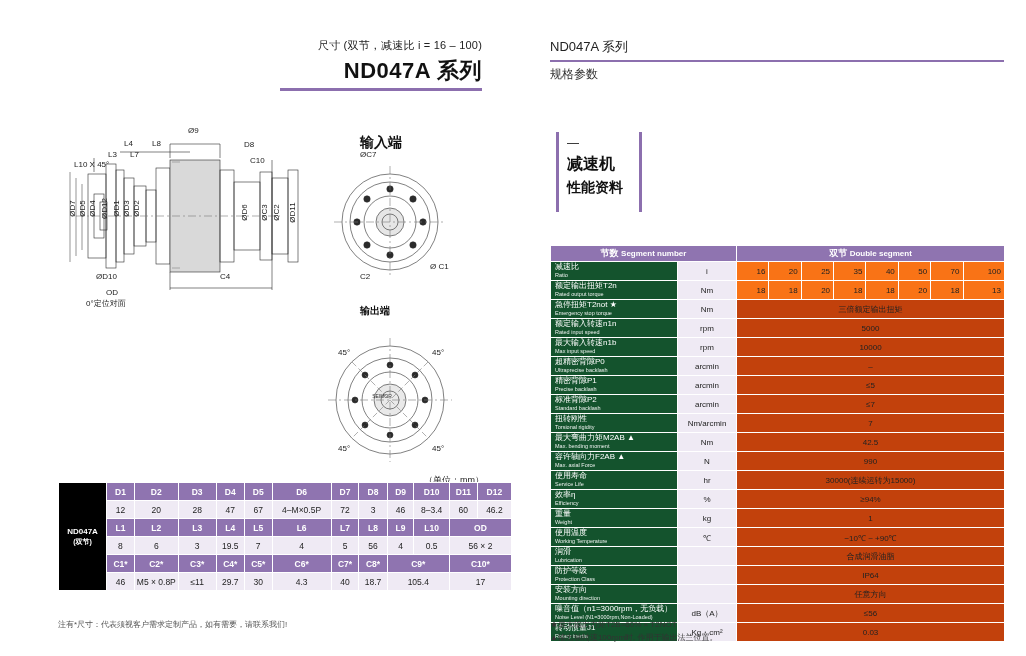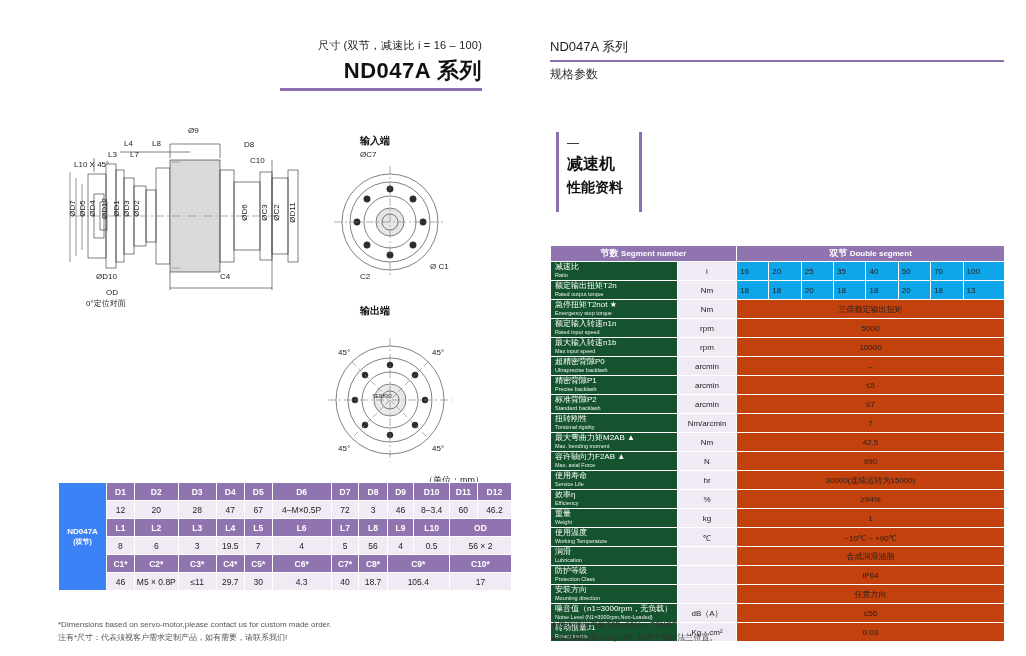--- a/index.html
+++ b/index.html
@@ -27,34 +27,34 @@
   .drawing{position:absolute;left:60px;top:112px;width:430px;height:360px;}
   .lbl{position:absolute;font-size:8px;color:#222;font-family:"Liberation Sans",sans-serif;}
   .lbl-b{position:absolute;font-size:9px;color:#111;font-weight:bold;}
   .unit{position:absolute;right:28px;top:474px;font-size:9px;color:#222;}
 
   
   .dimtable{position:absolute;left:58px;top:482px;border-collapse:collapse;font-size:8.5px;}
   .dimtable td,.dimtable th{border:1px solid #ffffff;height:17px;text-align:center;padding:0 2px;white-space:nowrap;}
   .dimtable .hd{background:#8f74b0;color:#fff;font-weight:bold;}
   .dimtable .cell{background:#efeaf4;color:#222;}
-  .dimtable .name{background:#3b82f6;color:#fff;font-weight:bold;width:48px;font-size:8px;line-height:10px;}
+  .dimtable .name{background:#000000;color:#fff;font-weight:bold;width:48px;font-size:8px;line-height:10px;}
 
   .foot-l{position:absolute;left:58px;top:618px;font-size:8px;color:#555;line-height:13px;}
   .foot-r{position:absolute;left:38px;top:618px;font-size:8px;color:#333;line-height:13px;}
 
   
   .spec{position:absolute;left:38px;top:245px;border-collapse:collapse;font-size:8px;width:455px;}
   .spec td{border:1px solid #ffffff;height:15.4px;padding:0 3px;}
   .spec .h{background:#8f74b0;color:#fff;font-weight:bold;text-align:center;font-size:9px;}
   .spec .lab{background:#14532d;color:#fff;width:118px;line-height:8px;padding:1px 4px;}
   .spec .lab .cn{font-size:8px;display:block;}
   .spec .lab .en{font-size:5.5px;display:block;opacity:.92;}
   .spec .u{background:#efeaf4;color:#222;text-align:center;width:52px;}
-  .spec .v{background:#0ea5e9;color:#222;text-align:left;}
+  .spec .v{background:#f97316;color:#222;text-align:right;}
   .spec .v2{background:#c2410c;color:#222;text-align:center;}
 </style>
 </head>
 <body>
 
 <div class="page">
 
   <div class="left">
     <div class="hdr-sub">尺寸 (双节，减速比 i = 16 – 100)</div>
     <div class="hdr-title">ND047A 系列</div>
@@ -172,21 +172,21 @@
       <span class="lbl" style="left:160px;top:160px;">C4</span>
       <span class="lbl" style="left:300px;top:38px;">ØC7</span>
       <span class="lbl" style="left:300px;top:160px;">C2</span>
       <span class="lbl" style="left:370px;top:150px;">Ø C1</span>
       <span class="lbl" style="left:26px;top:186px;">0°定位对面</span>
       <span class="lbl" style="left:278px;top:236px;">45°</span>
       <span class="lbl" style="left:372px;top:236px;">45°</span>
       <span class="lbl" style="left:278px;top:332px;">45°</span>
       <span class="lbl" style="left:372px;top:332px;">45°</span>
 
-      <span class="lbl-b" style="left:300px;top:22px;font-size:10px;">输入端</span>
+      <span class="lbl-b" style="left:300px;top:22px;font-size:14px;">输入端</span>
       <span class="lbl-b" style="left:300px;top:192px;font-size:10px;">输出端</span>
     </div>
 
     <div class="unit">（单位：mm）</div>
 
     <table class="dimtable">
       <tbody>
           <tr>
         <td class="name" rowspan="6">
           <div>ND047A</div>
@@ -266,21 +266,20 @@
         <td class="cell">4.3</td>
         <td class="cell">40</td>
         <td class="cell">18.7</td>
         <td class="cell" colspan="2">105.4</td>
         <td class="cell" colspan="2">17</td>
       </tr>
     </tbody>
       </table>
 
     <div class="foot-l">
-      <div>*Dimensions based on servo-motor,please contact us for custom made order.</div>
       <div>注有*尺寸：代表须视客户需求定制产品，如有需要，请联系我们!</div>
     </div>
   </div>
 
   <div class="right">
     <div class="r-title">ND047A 系列</div>
     <div class="r-rule"></div>
     <div class="r-sub">规格参数</div>
 
     <div class="badge">

